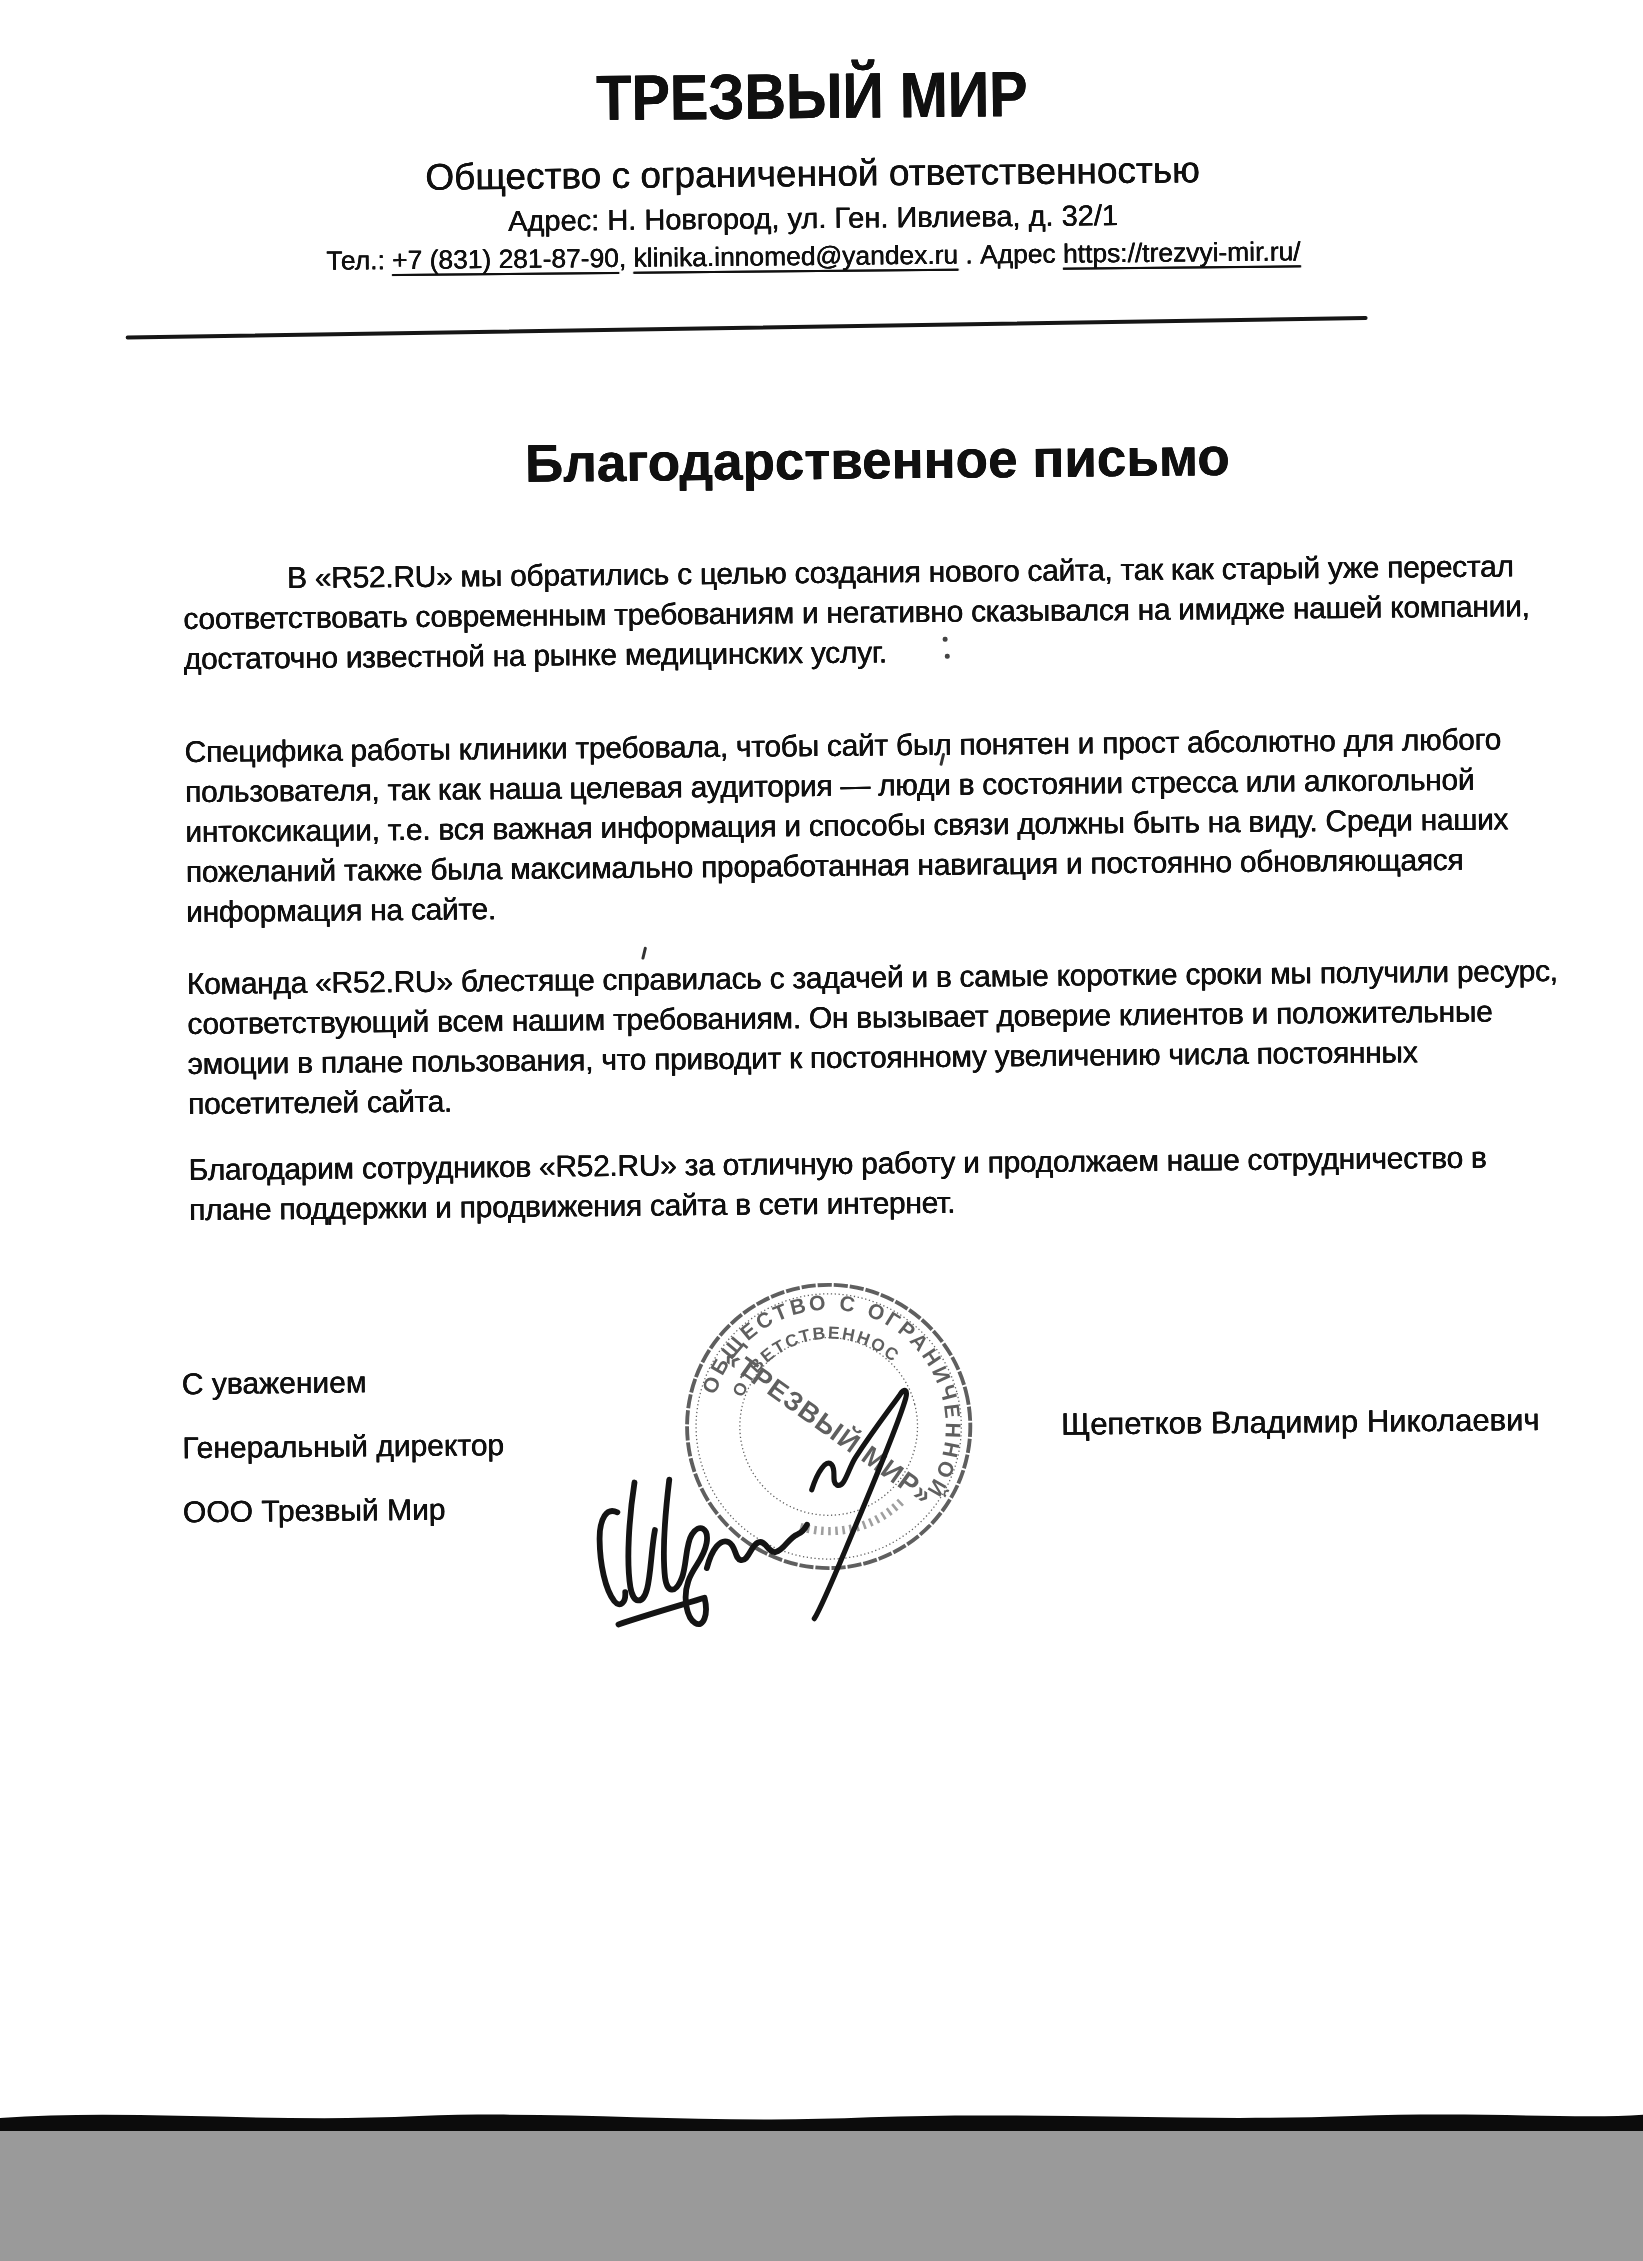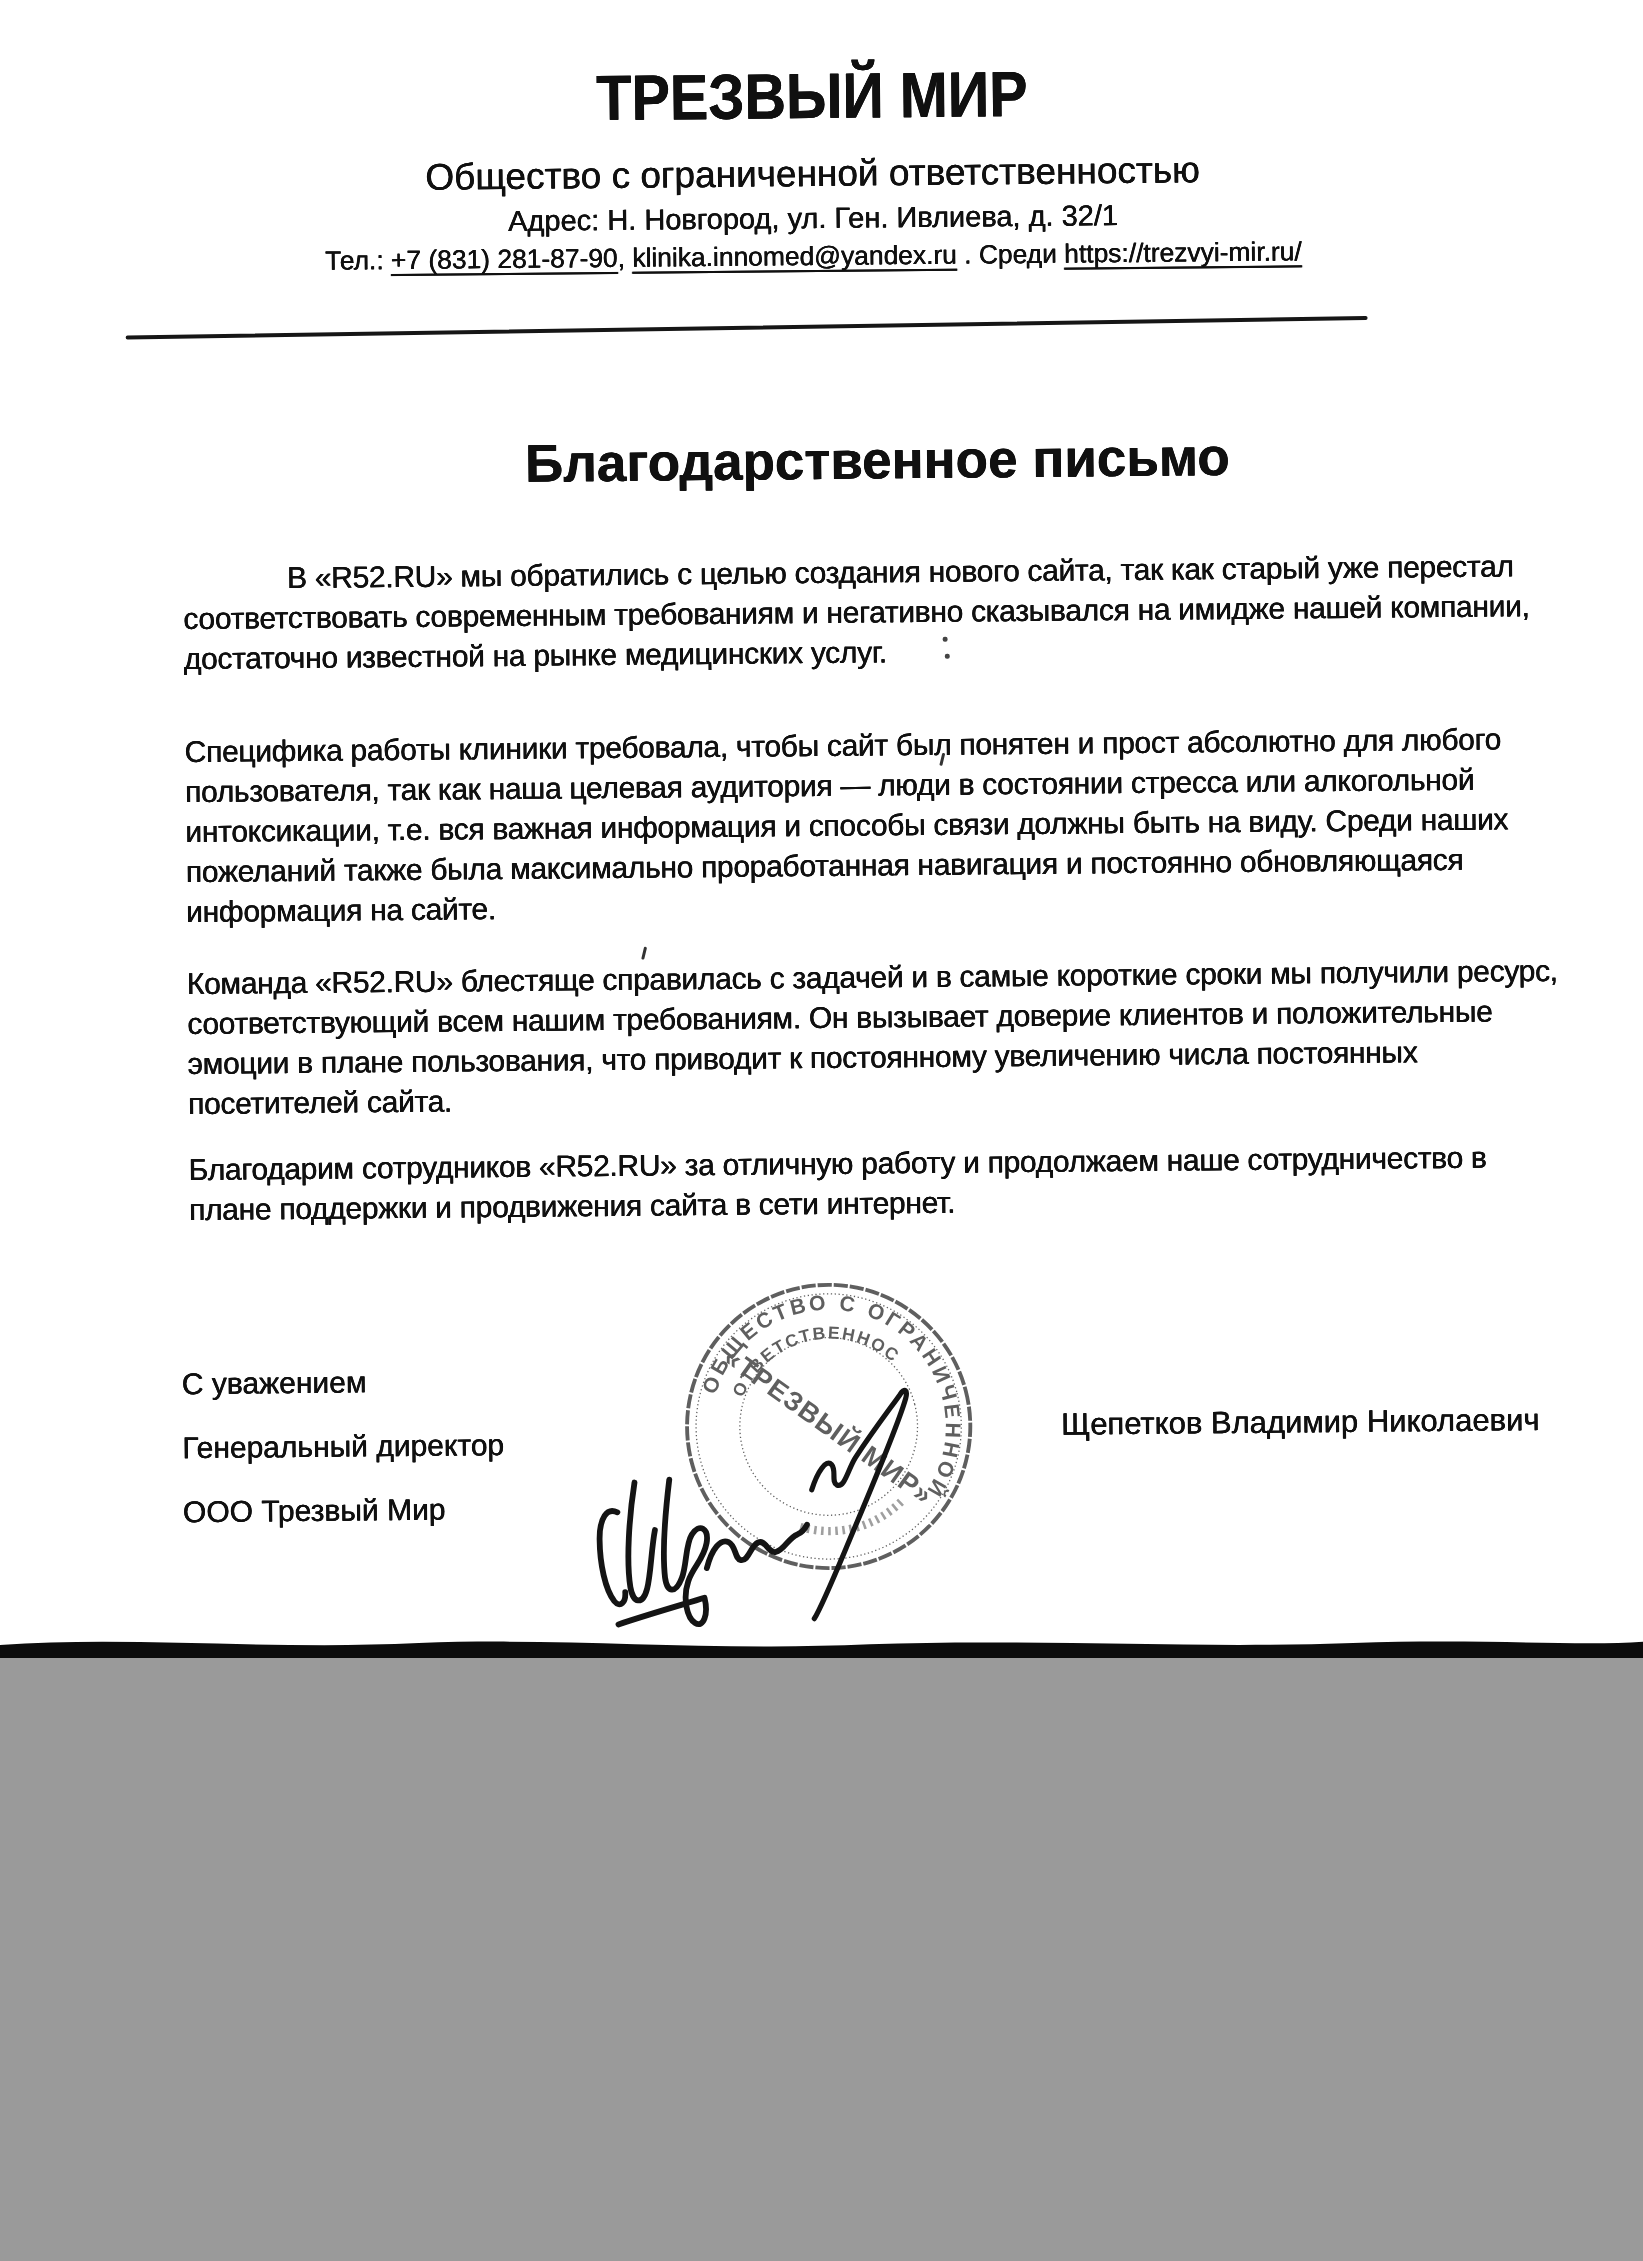--- a/index.html
+++ b/index.html
@@ -1,17 +1,17 @@
 <!DOCTYPE html>
 <html style="font-size:10.3px"><head>
 <meta charset="utf-8">
 <style>
   html,body{margin:0;padding:0;background:#9a9a9a;}
   #sheet{
-    position:relative;width:1643px;height:1658px;background:#ffffff;
+    position:relative;width:1643px;height:2131px;background:#ffffff;
     overflow:hidden;font-family:"Liberation Sans","DejaVu Sans",sans-serif;color:#101010;
   }
   .skew{position:absolute;left:0;top:0;width:1643px;height:2261px;
         transform:rotate(-0.55deg);transform-origin:822px 1095px;}
   .inky{text-shadow:0.3px 0 0 currentColor,-0.2px 0 0 currentColor;}
 
   
   .company{position:absolute;top:59px;left:0;width:1643px;text-align:center;
            font-size:64px;font-weight:700;letter-spacing:0px;transform:scaleX(.90);}
   .legal{position:absolute;top:153px;left:0;width:1643px;text-align:center;font-size:37px;}
@@ -50,21 +50,21 @@
 </head>
 <body>
 
 <div id="sheet">
   <div class="skew">
 
     <header>
       <div class="company inky">ТРЕЗВЫЙ МИР</div>
       <div class="legal inky">Общество с ограниченной ответственностью</div>
       <div class="addr inky">Адрес: Н. Новгород, ул. Ген. Ивлиева, д. 32/1</div>
-      <div class="tel inky"><span>Тел.: </span><span class="u">+7 (831) 281-87-90</span><span>, </span><span class="u">klinika.innomed@yandex.ru</span><span> . Среди </span><span class="u">https://trezvyi-mir.ru/</span></div>
+      <div class="tel inky"><span>Тел.: </span><span class="u">+7 (831) 281-87-90</span><span>, </span><span class="u">klinika.innomed@yandex.ru</span><span> . Адрес </span><span class="u">https://trezvyi-mir.ru/</span></div>
     </header>
 
     <div class="rule"></div>
 
     <h1 class="title inky">Благодарственное письмо</h1>
 
     <section class="para p1 inky">
       <div class="ln indent">В «R52.RU» мы обратились с целью создания нового сайта, так как старый уже перестал</div>
       <div class="ln">соответствовать современным требованиям и негативно сказывался на имидже нашей компании,</div>
       <div class="ln">достаточно известной на рынке медицинских услуг.</div>

